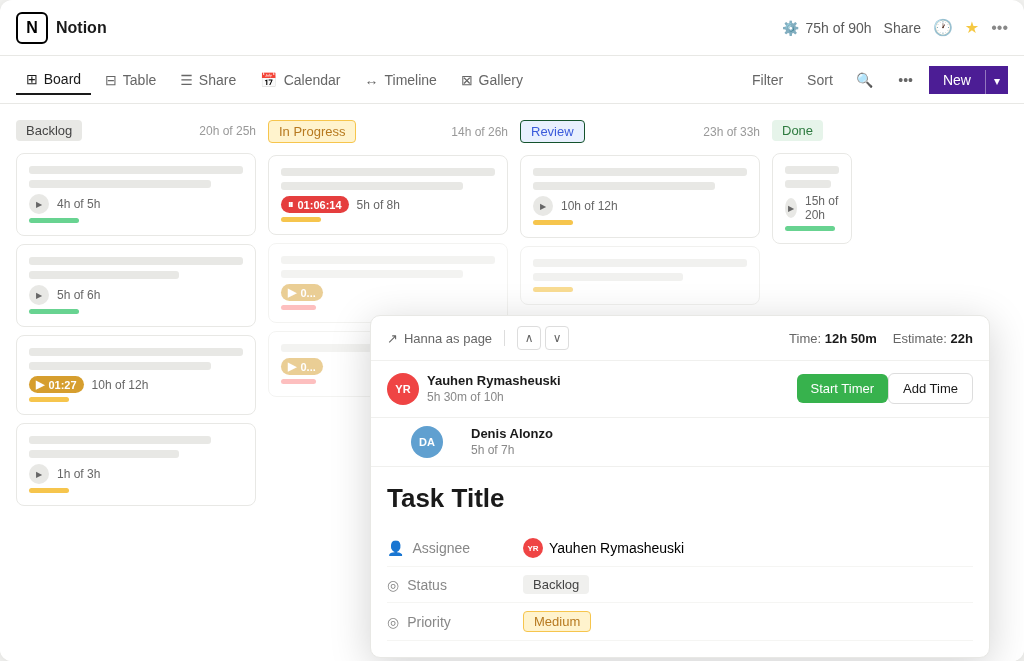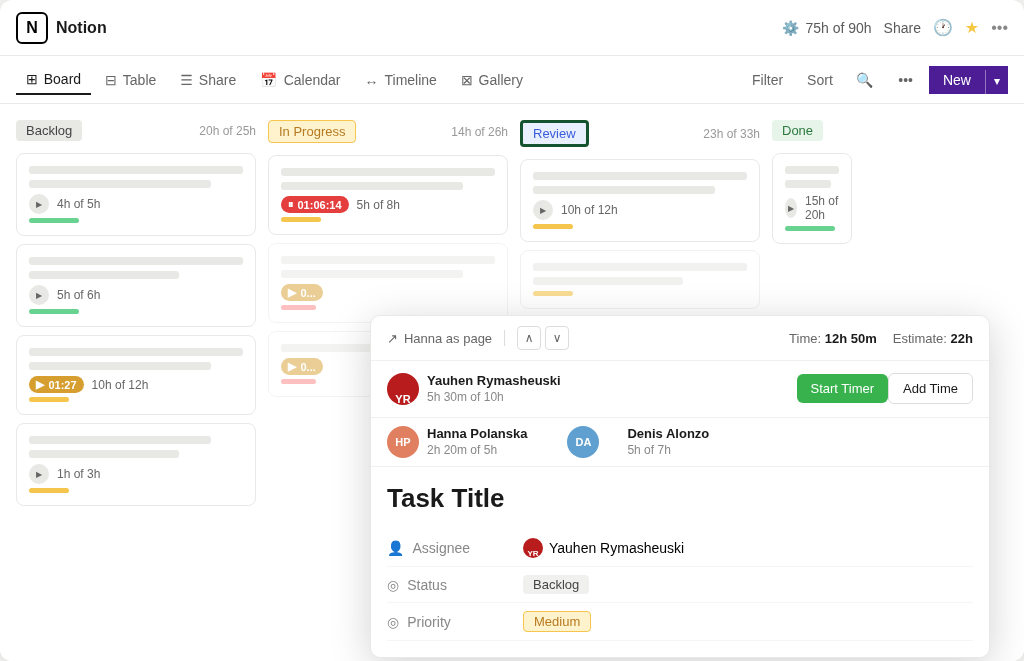--- a/index.html
+++ b/index.html
@@ -173,21 +173,21 @@
       gap: 6px;
     }
     .column-badge {
       padding: 3px 10px;
       border-radius: 4px;
       font-size: 13px;
       font-weight: 500;
     }
     .badge-backlog { background: #e8e8e5; color: #444; }
     .badge-inprogress { background: #fff3cd; color: #b7791f; border: 1px solid #f6c54d; }
-    .badge-review { background: #e8f0fe; color: #3b5bdb; border: 3px solid #14532d; }
+    .badge-review { background: #e8f0fe; color: #3b5bdb; border: 1px solid #14532d; }
     .badge-done { background: #e6f4ea; color: #2d7a3f; }
     .column-time {
       font-size: 12px;
       color: #999;
     }
 
     
     .card {
       background: #fff;
       border: 1px solid #e8e8e5;
@@ -353,21 +353,21 @@
       background: #c0c0c0;
       flex-shrink: 0;
       overflow: hidden;
       display: flex;
       align-items: center;
       justify-content: center;
       font-size: 11px;
       font-weight: 600;
       color: #fff;
     }
-    .avatar-yauhen { background: #b91c1c; align-items: flex-end; }
+    .avatar-yauhen { background: #ef4444; }
     .avatar-hanna { background: #e08060; }
     .avatar-denis { background: #60a0d0; }
     .user-info { display: flex; flex-direction: column; gap: 2px; }
     .user-name { font-size: 13px; font-weight: 600; color: #1a1a1a; }
     .user-time { font-size: 12px; color: #888; }
     .popup-timer-btns {
       margin-left: auto;
       display: flex;
       align-items: center;
       gap: 0;
@@ -681,29 +681,20 @@
             <span class="user-time">5h 30m of 10h</span>
           </div>
         </div>
         <div class="popup-timer-btns">
           <button class="start-timer-btn">Start Timer</button>
           <button class="add-time-btn">Add Time</button>
         </div>
       </div>
 
       <div class="popup-users" style="border-bottom:1px solid #f0f0ee; padding-top:8px; padding-bottom:8px;">
-        <div class="user-entry">
-          <div class="avatar avatar-hanna">
-            <span>HP</span>
-          </div>
-          <div class="user-info">
-            <span class="user-name">Hanna Polanska</span>
-            <span class="user-time">2h 20m of 5h</span>
-          </div>
-        </div>
         <div class="user-entry" style="margin-left:24px;gap:28px;">
           <div class="avatar avatar-denis">
             <span>DA</span>
           </div>
           <div class="user-info">
             <span class="user-name">Denis Alonzo</span>
             <span class="user-time">5h of 7h</span>
           </div>
         </div>
       </div>

